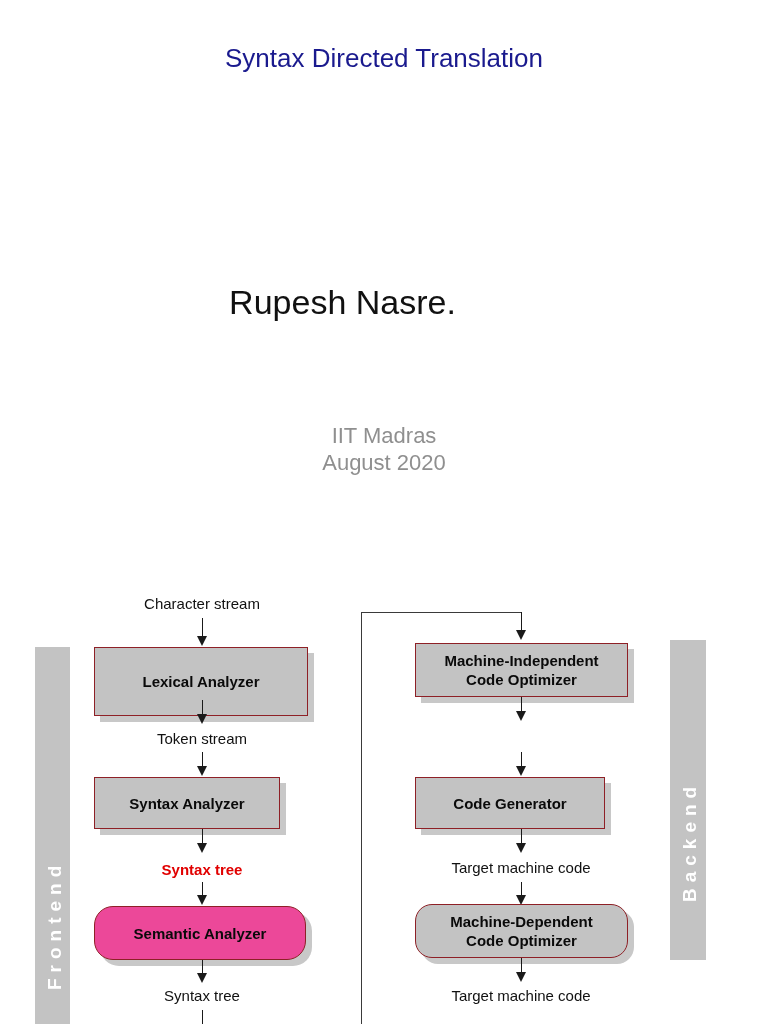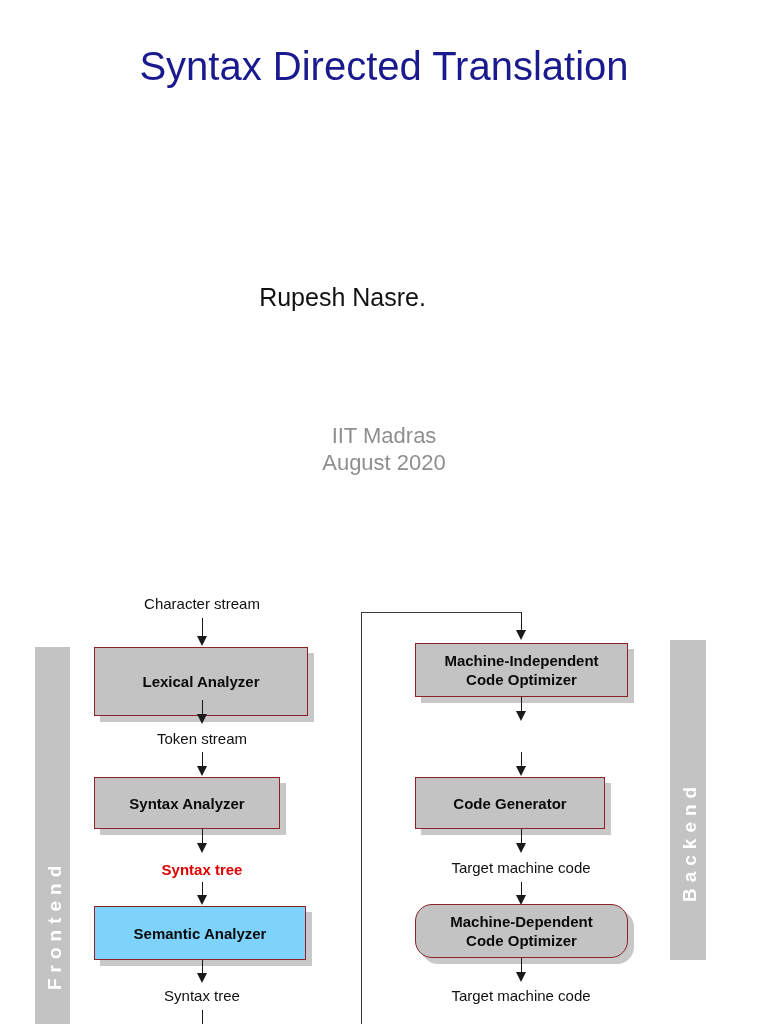--- a/index.html
+++ b/index.html
@@ -16,33 +16,33 @@
     color: #000000;
   }
 
   
   #slide-title {
     position: absolute;
     top: 44px;
     left: 0;
     width: 768px;
     text-align: center;
-    font-size: 40px;
+    font-size: 26px;
     font-weight: 400;
     color: #1a1a8e;
     letter-spacing: 0px;
     line-height: 1.1;
   }
   #author-name {
     position: absolute;
     top: 283px;
     left: 0;
     width: 685px;
     text-align: center;
-    font-size: 25px;
+    font-size: 34px;
     font-weight: 400;
     color: #111111;
   }
   #course-block {
     position: absolute;
     top: 422px;
     left: 0;
     width: 768px;
     text-align: center;
     font-size: 22px;
@@ -100,21 +100,21 @@
     box-shadow: 6px 6px 0 0 #c8c8c8;
     display: flex;
     align-items: center;
     justify-content: center;
     text-align: center;
     font-weight: bold;
     font-size: 15px;
     line-height: 19px;
     color: #0a0a0a;
   }
-  .pbox.accent { background: #7dd3fc; }
+  .pbox.accent { background: #ec4899; border-radius: 19px; }
 
   .flow-label {
     position: absolute;
     text-align: center;
     font-size: 15px;
     color: #111111;
     white-space: nowrap;
   }
   .flow-label.red {
     color: #e10000;

